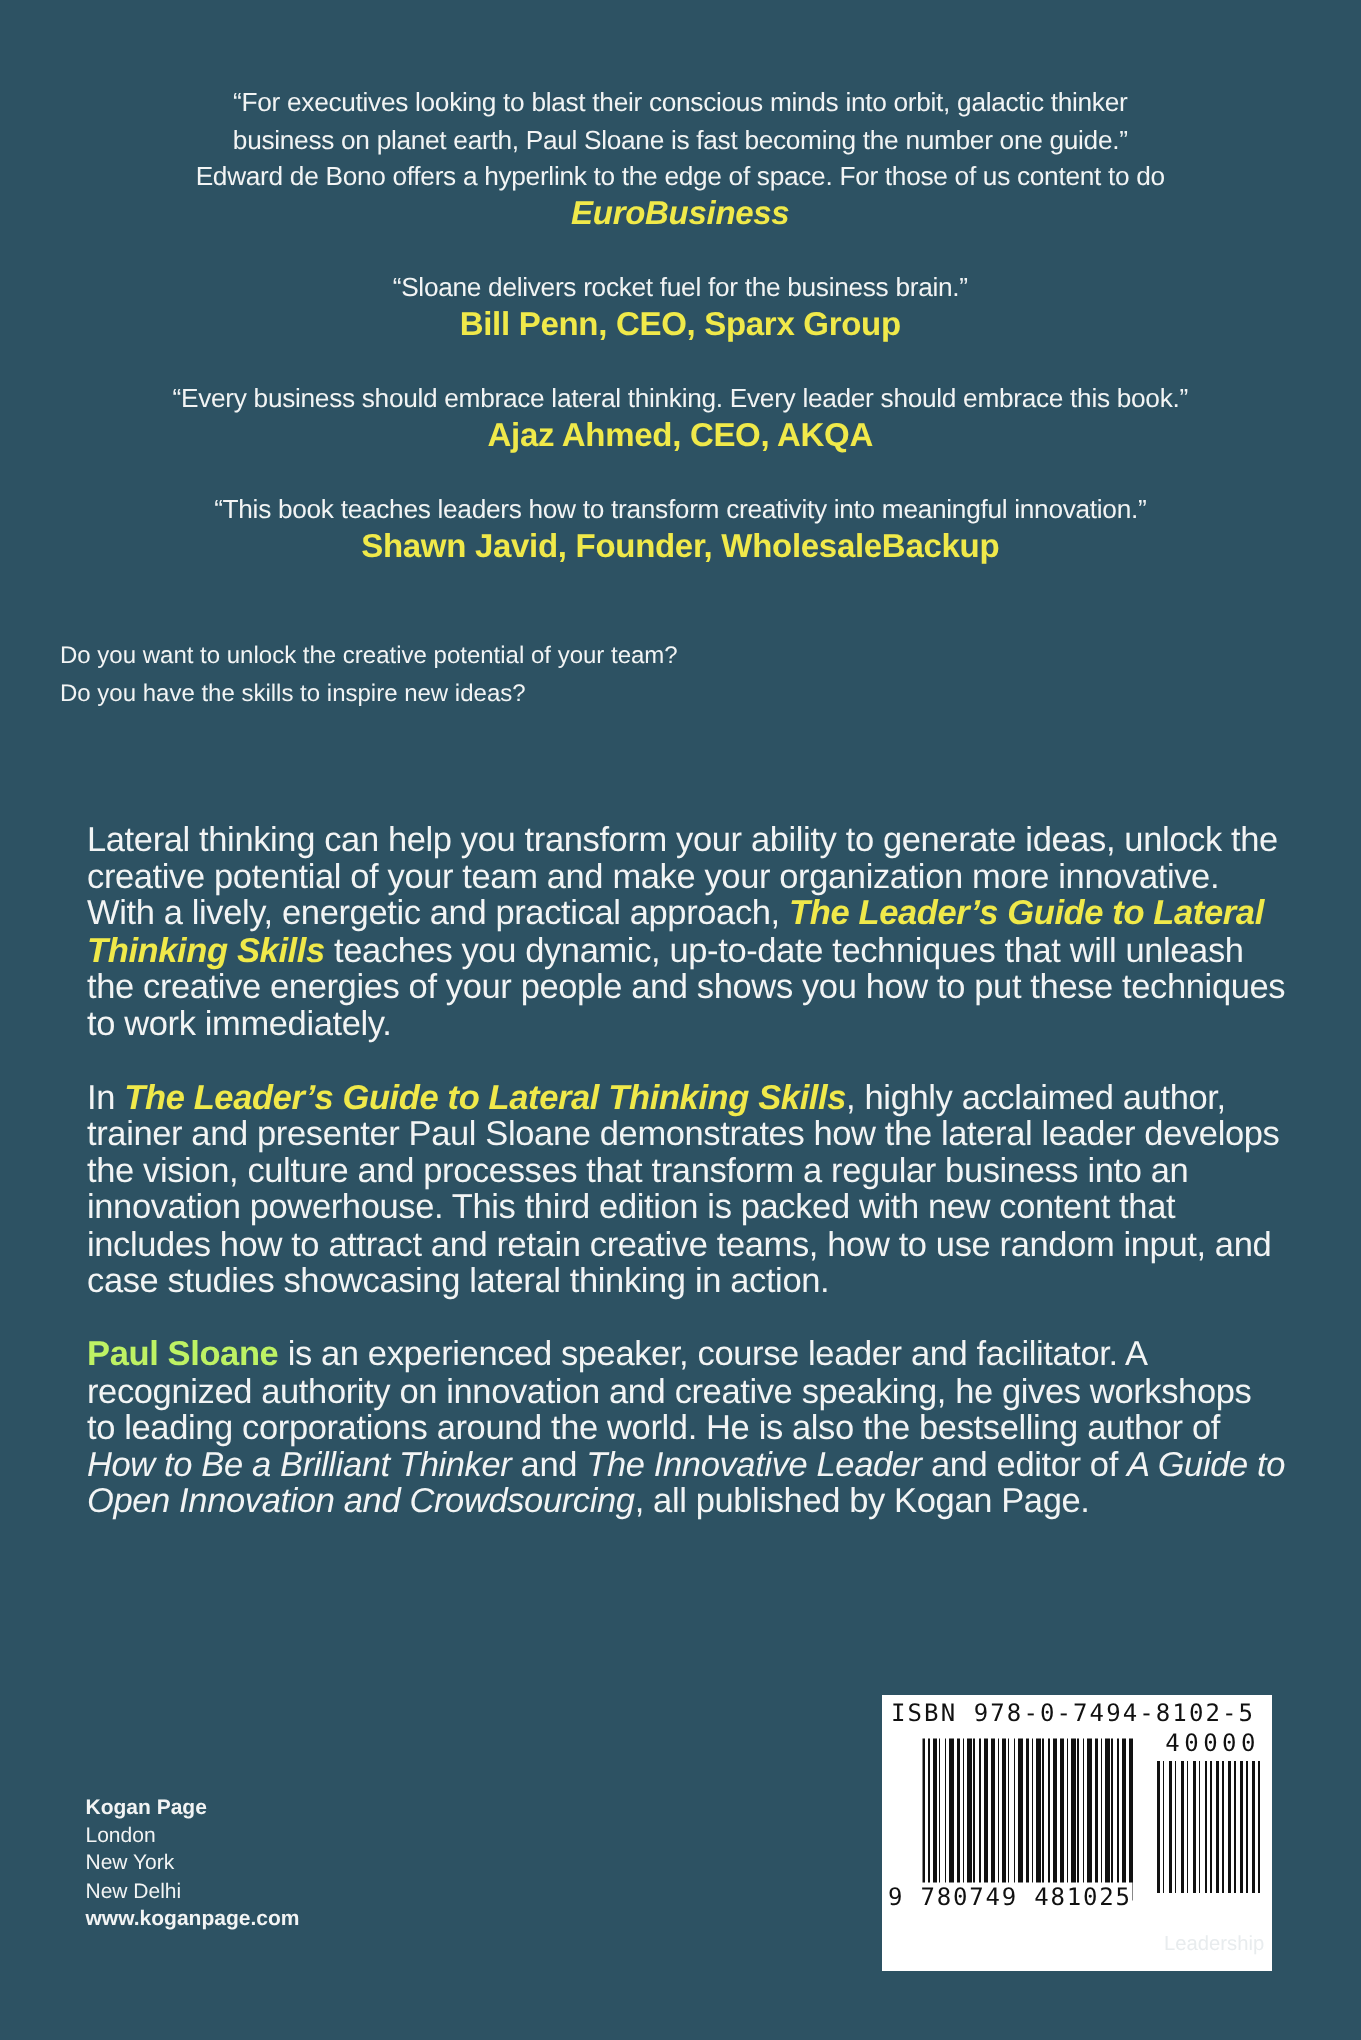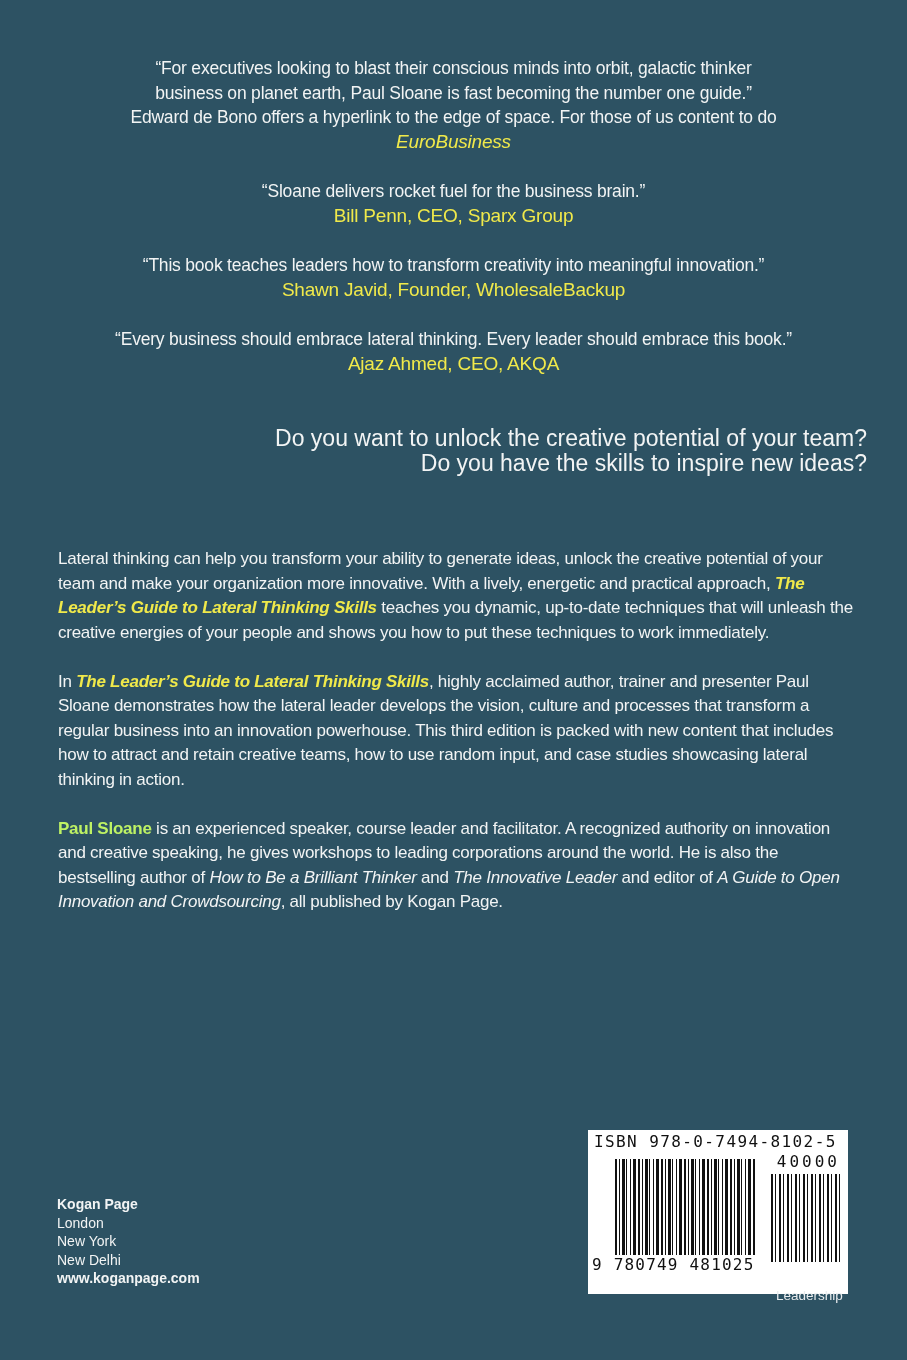--- a/index.html
+++ b/index.html
@@ -17,54 +17,54 @@
       left: 40px; width: 827px; top: 56px;
       text-align: center;
       font-size: 17.5px;
       line-height: 24.5px;
       letter-spacing: -0.2px;
     }
     .quote { margin-bottom: 25px; }
     .quote .attribution {
       display: block;
       color: #f0e94a;
-      font-weight: normal;
-      font-size: 19px;
+      font-weight: bold;
+      font-size: 22px;
     }
     .quote .attribution.italic { font-style: italic; }
     .questions {
       position: absolute;
       left: 40px; width: 827px; top: 426px;
-      text-align: right;
-      font-size: 23px;
+      text-align: left;
+      font-size: 16px;
       line-height: 24.5px;
     }
     .questions div { display: block; }
     .body-copy {
       position: absolute;
       left: 58px; width: 800px; top: 547px;
-      font-size: 17px;
+      font-size: 23px;
       line-height: 24.5px;
       letter-spacing: -0.25px;
     }
     .body-copy p { margin-bottom: 24.5px; }
     .hl { color: #f0e94a; font-weight: bold; font-style: italic; }
     .hl-bold { color: #bef264; font-weight: bold; }
     .it { font-style: italic; }
     .publisher {
       position: absolute;
       left: 57px; top: 1195px;
       font-size: 14px;
       line-height: 18.5px;
     }
     .publisher .name, .publisher .url { font-weight: bold; }
     .barcode-box {
       position: absolute;
       left: 588px; top: 1130px;
-      width: 260px; height: 164px;
+      width: 260px; height: 184px;
       background: #ffffff;
       color: #111;
       font-family: "DejaVu Sans Mono", monospace;
     }
     .isbn-text {
       position: absolute; left: 6px; top: 2px;
       font-size: 16px; letter-spacing: 1.4px;
     }
     .price-code {
       position: absolute; right: 8px; top: 22px;
@@ -108,26 +108,26 @@
       <div>“For executives looking to blast their conscious minds into orbit, galactic thinker</div>
       <div>business on planet earth, Paul Sloane is fast becoming the number one guide.”</div>
       <div>Edward de Bono offers a hyperlink to the edge of space. For those of us content to do</div>
       <span class="attribution italic">EuroBusiness</span>
     </div>
     <div class="quote">
       <div>“Sloane delivers rocket fuel for the business brain.”</div>
       <span class="attribution">Bill Penn, CEO, Sparx Group</span>
     </div>
     <div class="quote">
+      <div>“Every business should embrace lateral thinking. Every leader should embrace this book.”</div>
+      <span class="attribution">Ajaz Ahmed, CEO, AKQA</span>
+    </div>
+    <div class="quote">
       <div>“This book teaches leaders how to transform creativity into meaningful innovation.”</div>
       <span class="attribution">Shawn Javid, Founder, WholesaleBackup</span>
-    </div>
-    <div class="quote">
-      <div>“Every business should embrace lateral thinking. Every leader should embrace this book.”</div>
-      <span class="attribution">Ajaz Ahmed, CEO, AKQA</span>
     </div>
   </section>
 
   <section class="questions">
     <div>Do you want to unlock the creative potential of your team?</div>
     <div>Do you have the skills to inspire new ideas?</div>
   </section>
 
   <section class="body-copy">
     <p><span>Lateral thinking can help you transform your ability to generate ideas, unlock the creative potential of your team and make your organization more innovative. With a lively, energetic and practical approach, </span><span class="hl">The Leader’s Guide to Lateral Thinking Skills</span><span> teaches you dynamic, up-to-date techniques that will unleash the creative energies of your people and shows you how to put these techniques to work immediately.</span></p>

